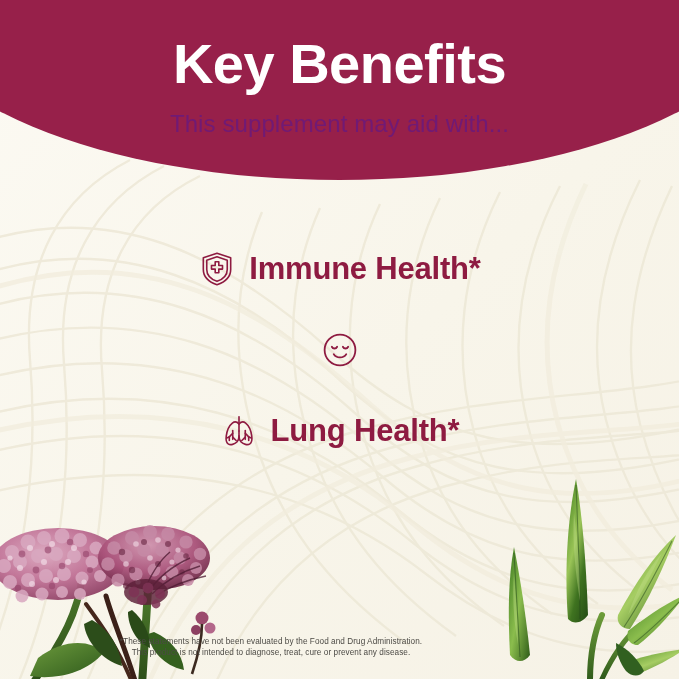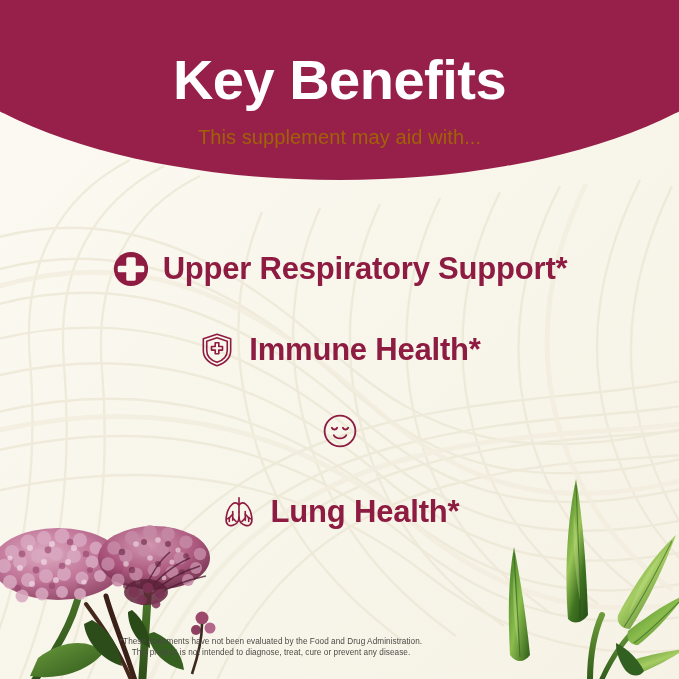--- a/index.html
+++ b/index.html
@@ -38,32 +38,32 @@
     position: absolute;
     left: 0;
     top: 0;
     width: 679px;
     z-index: 3;
     text-align: center;
     pointer-events: none;
   }
   .header-title {
     margin: 0;
-    padding-top: 50px;
+    padding-top: 34px;
     color: #ffffff;
     font-size: 56px;
     font-weight: bold;
     letter-spacing: -0.5px;
     line-height: 1.08;
   }
   .header-sub {
     margin: 0;
     padding-top: 16px;
-    color: #a16207;
-    font-size: 20px;
+    color: #701a75;
+    font-size: 24px;
     font-weight: 400;
     letter-spacing: 0.1px;
   }
 
   
   .benefits {
     position: absolute;
     left: 0;
     top: 228px;
     width: 679px;
@@ -177,29 +177,20 @@
   </div>
 
   <div class="header-panel"></div>
   <div class="header-text-wrap">
     <h1 class="header-title">Key Benefits</h1>
     <p class="header-sub">This supplement may aid with...</p>
   </div>
 
   <div class="benefits">
 
-    <div class="benefit-row">
-      <span class="benefit-icon">
-        <svg viewBox="0 0 40 40" xmlns="http://www.w3.org/2000/svg">
-          <circle cx="20" cy="20" r="18" fill="#8e1b41"></circle>
-          <path d="M16.6 7.6 h6.8 a1.6 1.6 0 0 1 1.6 1.6 v7.4 h7.4 a1.6 1.6 0 0 1 1.6 1.6 v3.6 a1.6 1.6 0 0 1 -1.6 1.6 h-7.4 v7.4 a1.6 1.6 0 0 1 -1.6 1.6 h-6.8 a1.6 1.6 0 0 1 -1.6 -1.6 v-7.4 h-7.4 a1.6 1.6 0 0 1 -1.6 -1.6 v-3.6 a1.6 1.6 0 0 1 1.6 -1.6 h7.4 v-7.4 a1.6 1.6 0 0 1 1.6 -1.6 z" fill="#fbf8f0"></path>
-        </svg>
-      </span>
-      <span class="benefit-label">Upper Respiratory Support*</span>
-    </div>
 
     <div class="benefit-row">
       <span class="benefit-icon">
         <svg viewBox="0 0 40 40" xmlns="http://www.w3.org/2000/svg">
           <g fill="none" stroke="#8e1b41" stroke-width="1.7" stroke-linejoin="round" stroke-linecap="round">
             <path d="M20 3.4 L34.4 8.2 V20.4 C34.4 28.2 28.4 33.6 20 36.6 C11.6 33.6 5.6 28.2 5.6 20.4 V8.2 Z"></path>
             <path d="M20 7.2 L30.8 10.8 V20.4 C30.8 26.4 26.4 30.6 20 33 C13.6 30.6 9.2 26.4 9.2 20.4 V10.8 Z"></path>
             <path d="M18.1 12.4 h3.8 v3.9 h3.9 v3.8 h-3.9 v3.9 h-3.8 v-3.9 h-3.9 v-3.8 h3.9 z"></path>
           </g>
         </svg>

